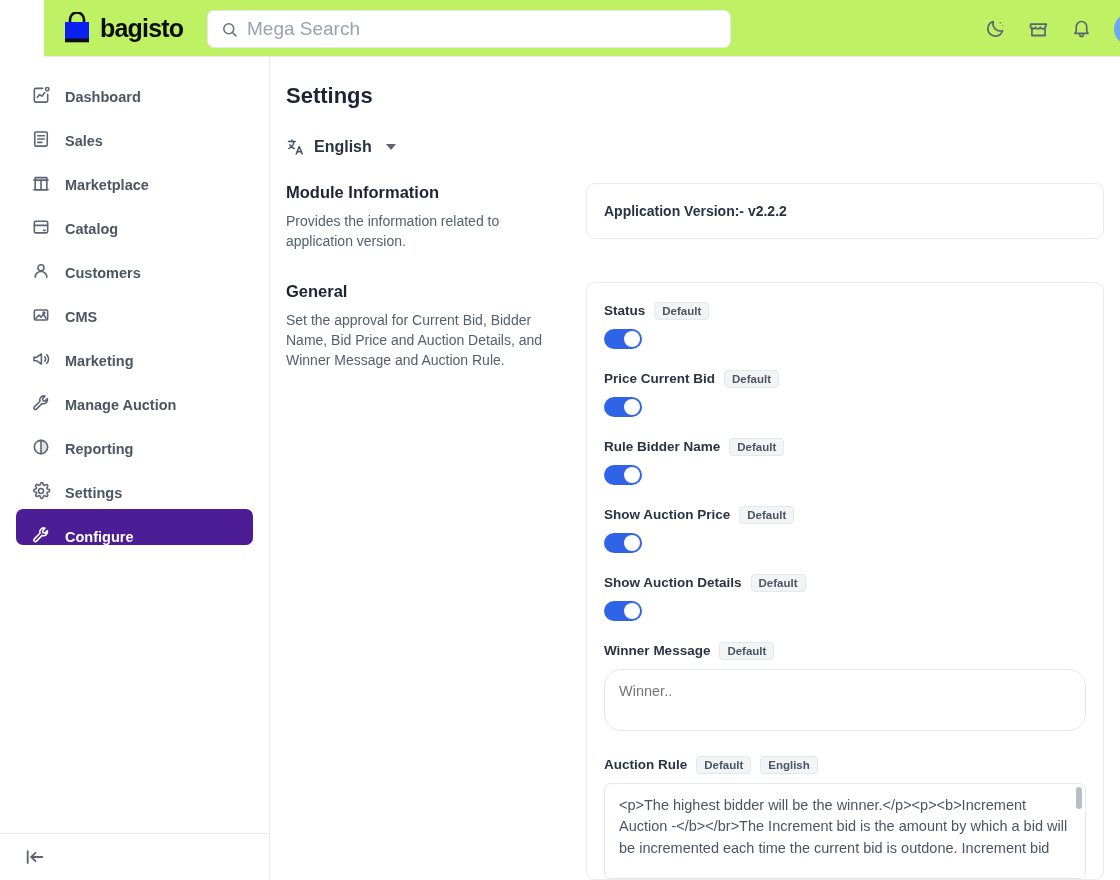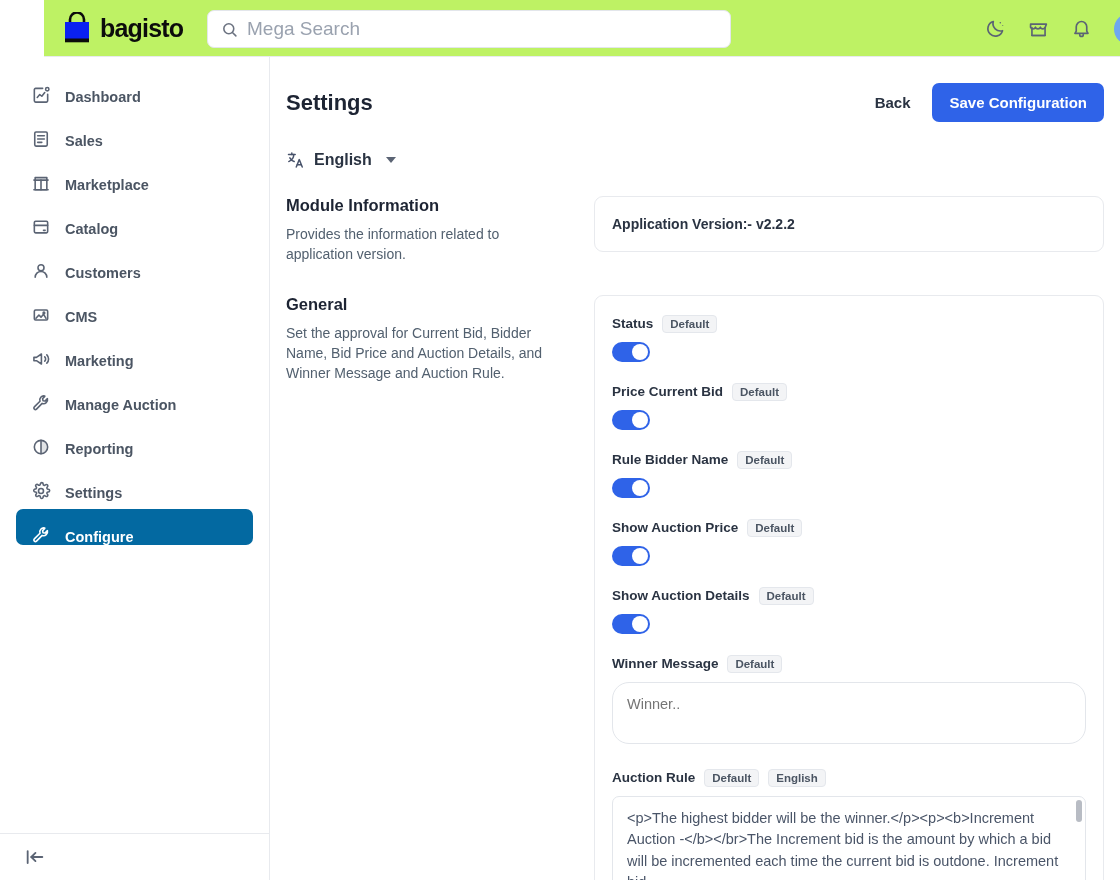--- a/index.html
+++ b/index.html
@@ -68,21 +68,21 @@
   }
   .nav { padding: 12px 16px 0 16px; }
   .nav-item {
     display: flex; align-items: flex-end; gap: 14px;
     height: 36px; margin-bottom: 8px;
     padding: 0 15px; border-radius: 7px;
     color: #4b5563; font-size: 14.5px; font-weight: 600;
     cursor: pointer; white-space: nowrap;
   }
   .nav-item .nicon { width: 20px; height: 20px; flex: 0 0 20px; color: #5b6474; }
-  .nav-item.active { background: #0369a1; color: #ffffff; }
+  .nav-item.active { background: #4c1d95; color: #ffffff; }
   .nav-item.active .nicon { color: #ffffff; }
 
   .sidebar-foot {
     position: absolute; left: 0; bottom: 0;
     width: 270px; height: 47px;
     border-top: 1px solid #e8eaee;
     display: flex; align-items: center;
   }
   .collapse-btn {
     margin-left: 24px; width: 22px; height: 22px;
@@ -117,21 +117,21 @@
     margin: 28px 0 0 16px; cursor: pointer; width: fit-content;
   }
   .lang-row .licon { width: 20px; height: 20px; color: #47526a; }
   .lang-label { font-size: 16px; font-weight: 700; color: #2a3342; }
   .caret { width: 0; height: 0; margin-left: 6px;
     border-left: 5px solid transparent; border-right: 5px solid transparent;
     border-top: 6px solid #5b6474; }
 
   
   .section {
-    display: flex; gap: 8px;
+    display: flex; gap: 0;
     padding: 0 16px; margin-top: 26px;
   }
   .sec-left { width: 300px; flex: 0 0 300px; padding-right: 24px; }
   .sec-title { font-size: 16.5px; font-weight: 700; color: #1d2433; }
   .sec-desc {
     margin-top: 9px; font-size: 14px; line-height: 1.45;
     color: #52606f;
   }
   .sec-right { flex: 1 1 auto; }
   .card {
@@ -328,24 +328,20 @@
       <line x1="20" y1="12" x2="8" y2="12"></line>
       <polyline points="12.5,7.5 8,12 12.5,16.5"></polyline>
     </svg>
   </div>
 </div>
 
 <div class="main">
 
   <div class="page-head">
     <div class="page-title">Settings</div>
-    <div class="head-right">
-      <span class="back-link">Back</span>
-      <button class="save-btn">Save Configuration</button>
-    </div>
   </div>
 
   <div class="lang-row">
     <svg class="licon" viewBox="0 0 24 24" fill="none" stroke="currentColor" stroke-width="1.8" stroke-linecap="round" stroke-linejoin="round">
       <path d="M3 5.5h8"></path>
         <path d="M7 3.5v2"></path>
       <path d="M9.3 5.5c0 4-2.6 7-6 8.4"></path>
       <path d="M4.6 9.4c1.2 2.2 3 3.6 5.2 4.3"></path>
       <path d="M12.3 20.5l3.6-9 3.6 9"></path>
       <path d="M13.6 17.6h4.6"></path>

